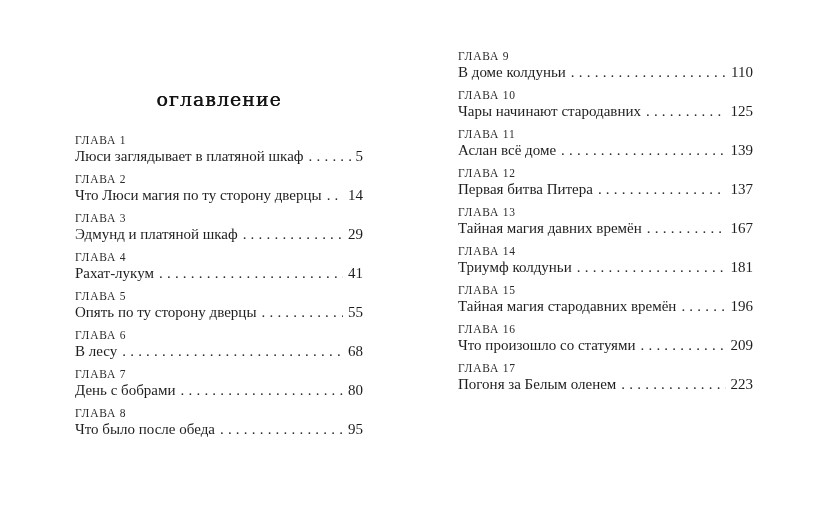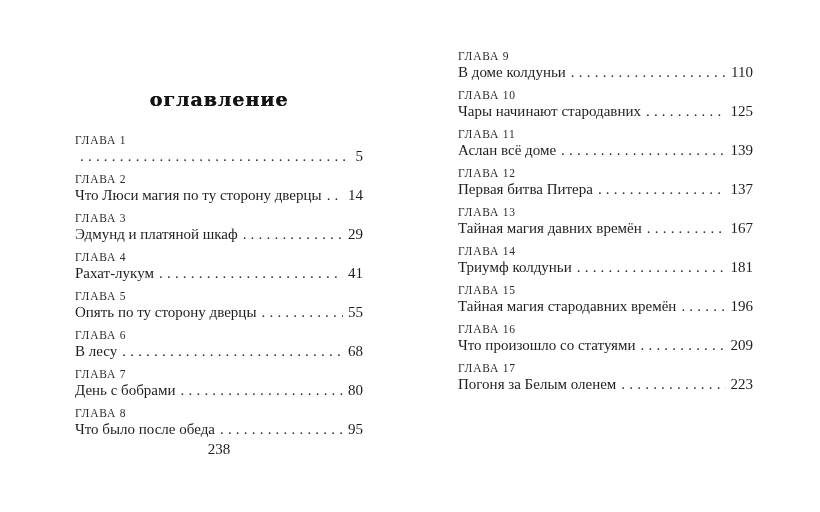--- a/index.html
+++ b/index.html
@@ -18,21 +18,21 @@
     color: #1e1e1e;
     font-family: "Liberation Serif", serif;
   }
   .page-title {
     position: absolute;
     left: 75px;
     top: 88px;
     width: 288px;
     text-align: center;
     font-family: "DejaVu Serif", serif;
-    font-weight: 700;
+    font-weight: 400;
     font-size: 19px;
     line-height: 22px;
     letter-spacing: 1px;
     color: #141414;
     text-shadow: 0.4px 0 0 #141414;
   }
   .toc-column {
     position: absolute;
     display: block;
   }
@@ -95,20 +95,21 @@
 <body>
 
 <div class="book-page">
 
   <div class="page-title">оглавление</div>
 
   <div class="toc-column toc-column-left">
   <div class="toc-entry">
     <div class="chapter-label">ГЛАВА 1</div>
     <div class="entry-line">
+      <span class="entry-title">Люси заглядывает в платяной шкаф</span>
       <span class="dot-leader">................................................................................</span>
       <span class="entry-page">5</span>
     </div>
   </div>
 
   <div class="toc-entry">
     <div class="chapter-label">ГЛАВА 2</div>
     <div class="entry-line">
       <span class="entry-title">Что Люси магия по ту сторону дверцы</span>
       <span class="dot-leader">................................................................................</span>
@@ -247,15 +248,14 @@
   <div class="toc-entry">
     <div class="chapter-label">ГЛАВА 17</div>
     <div class="entry-line">
       <span class="entry-title">Погоня за Белым оленем</span>
       <span class="dot-leader">................................................................................</span>
       <span class="entry-page">223</span>
     </div>
   </div>
 </div>
 
-  <div class="page-number">238</div>
 
 </div>
 
 </body></html>

